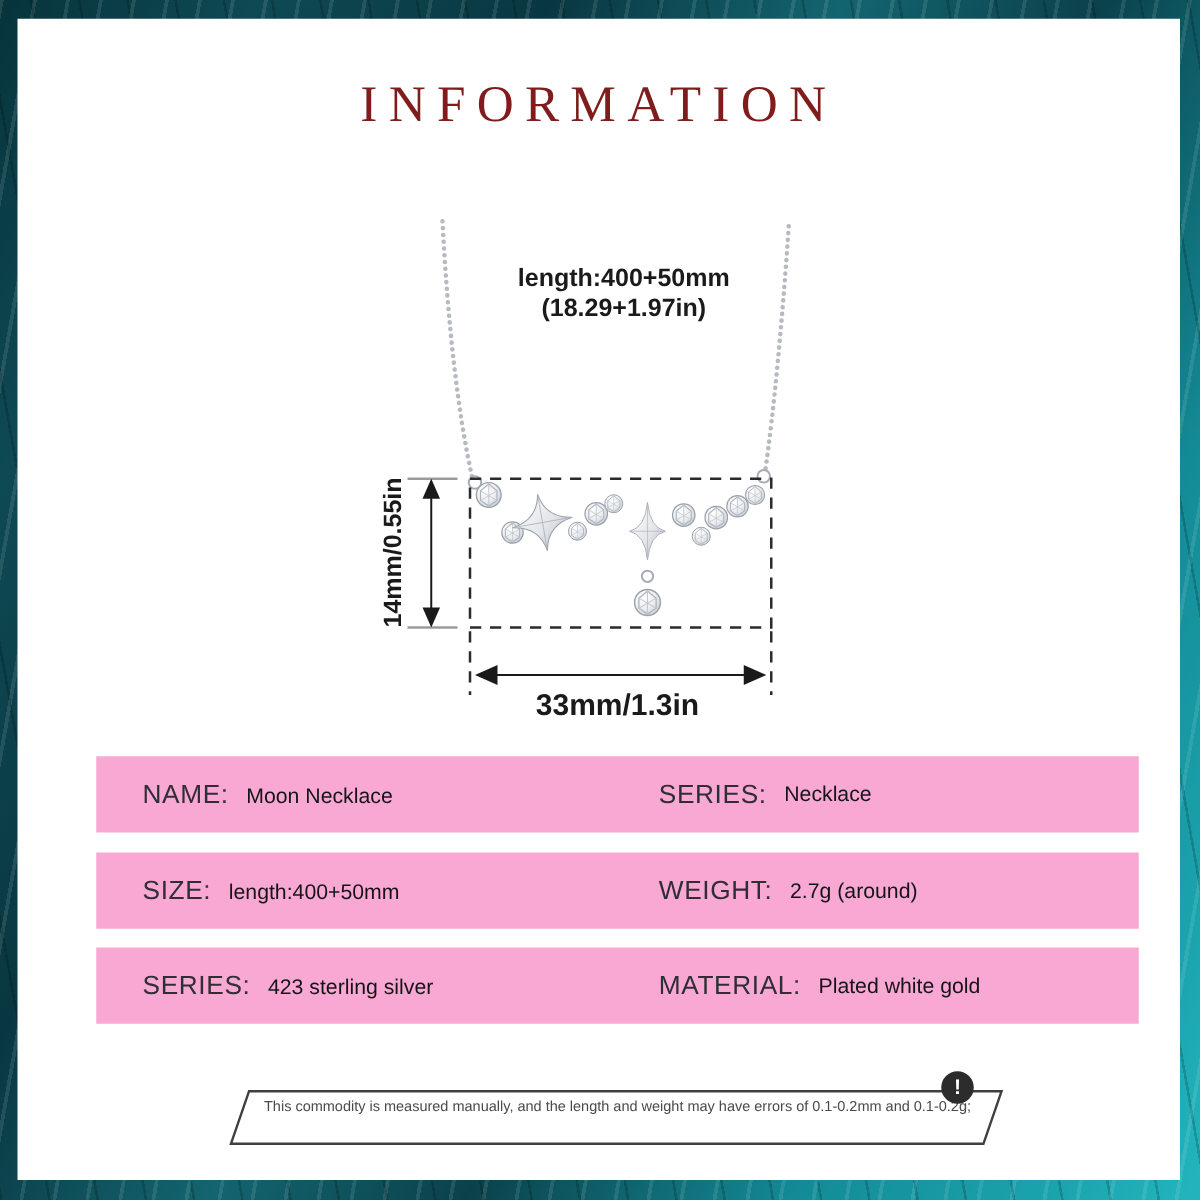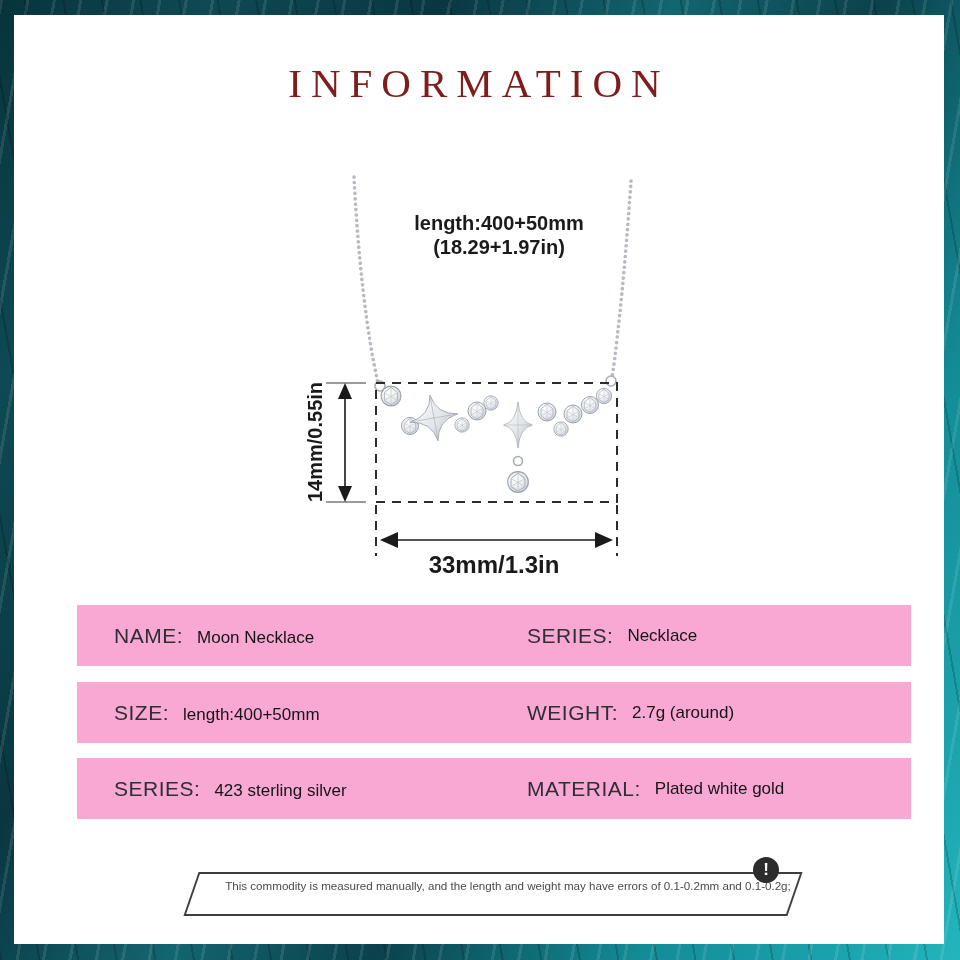--- a/index.html
+++ b/index.html
@@ -42,21 +42,21 @@
   .cell.left{margin-left:37px;width:401px;}
   .cell.right{margin-left:12px;align-items:center;}
   .spec-label{font-size:21px;color:#2e2e35;letter-spacing:0.5px;}
   .spec-value{font-size:17px;color:#141418;}
   .disclaimer-shape{
     position:absolute;left:177px;top:857px;width:604px;height:44px;
     border:2px solid #3f3f3f;background:#ffffff;
     transform:skewX(-19deg);box-sizing:border-box;
   }
   .disclaimer-text{
-    position:absolute;left:204px;top:862px;width:580px;
+    position:absolute;left:190px;top:862px;width:580px;
     text-align:center;font-size:11.6px;line-height:17px;color:#4a4a4a;
   }
   .alert-badge{
     position:absolute;left:739px;top:842px;width:26px;height:26px;border-radius:50%;
     background:#2c2c2c;color:#ffffff;font-weight:bold;font-size:17px;
     display:flex;align-items:center;justify-content:center;
   }
 </style>
 </head>
 <body>

